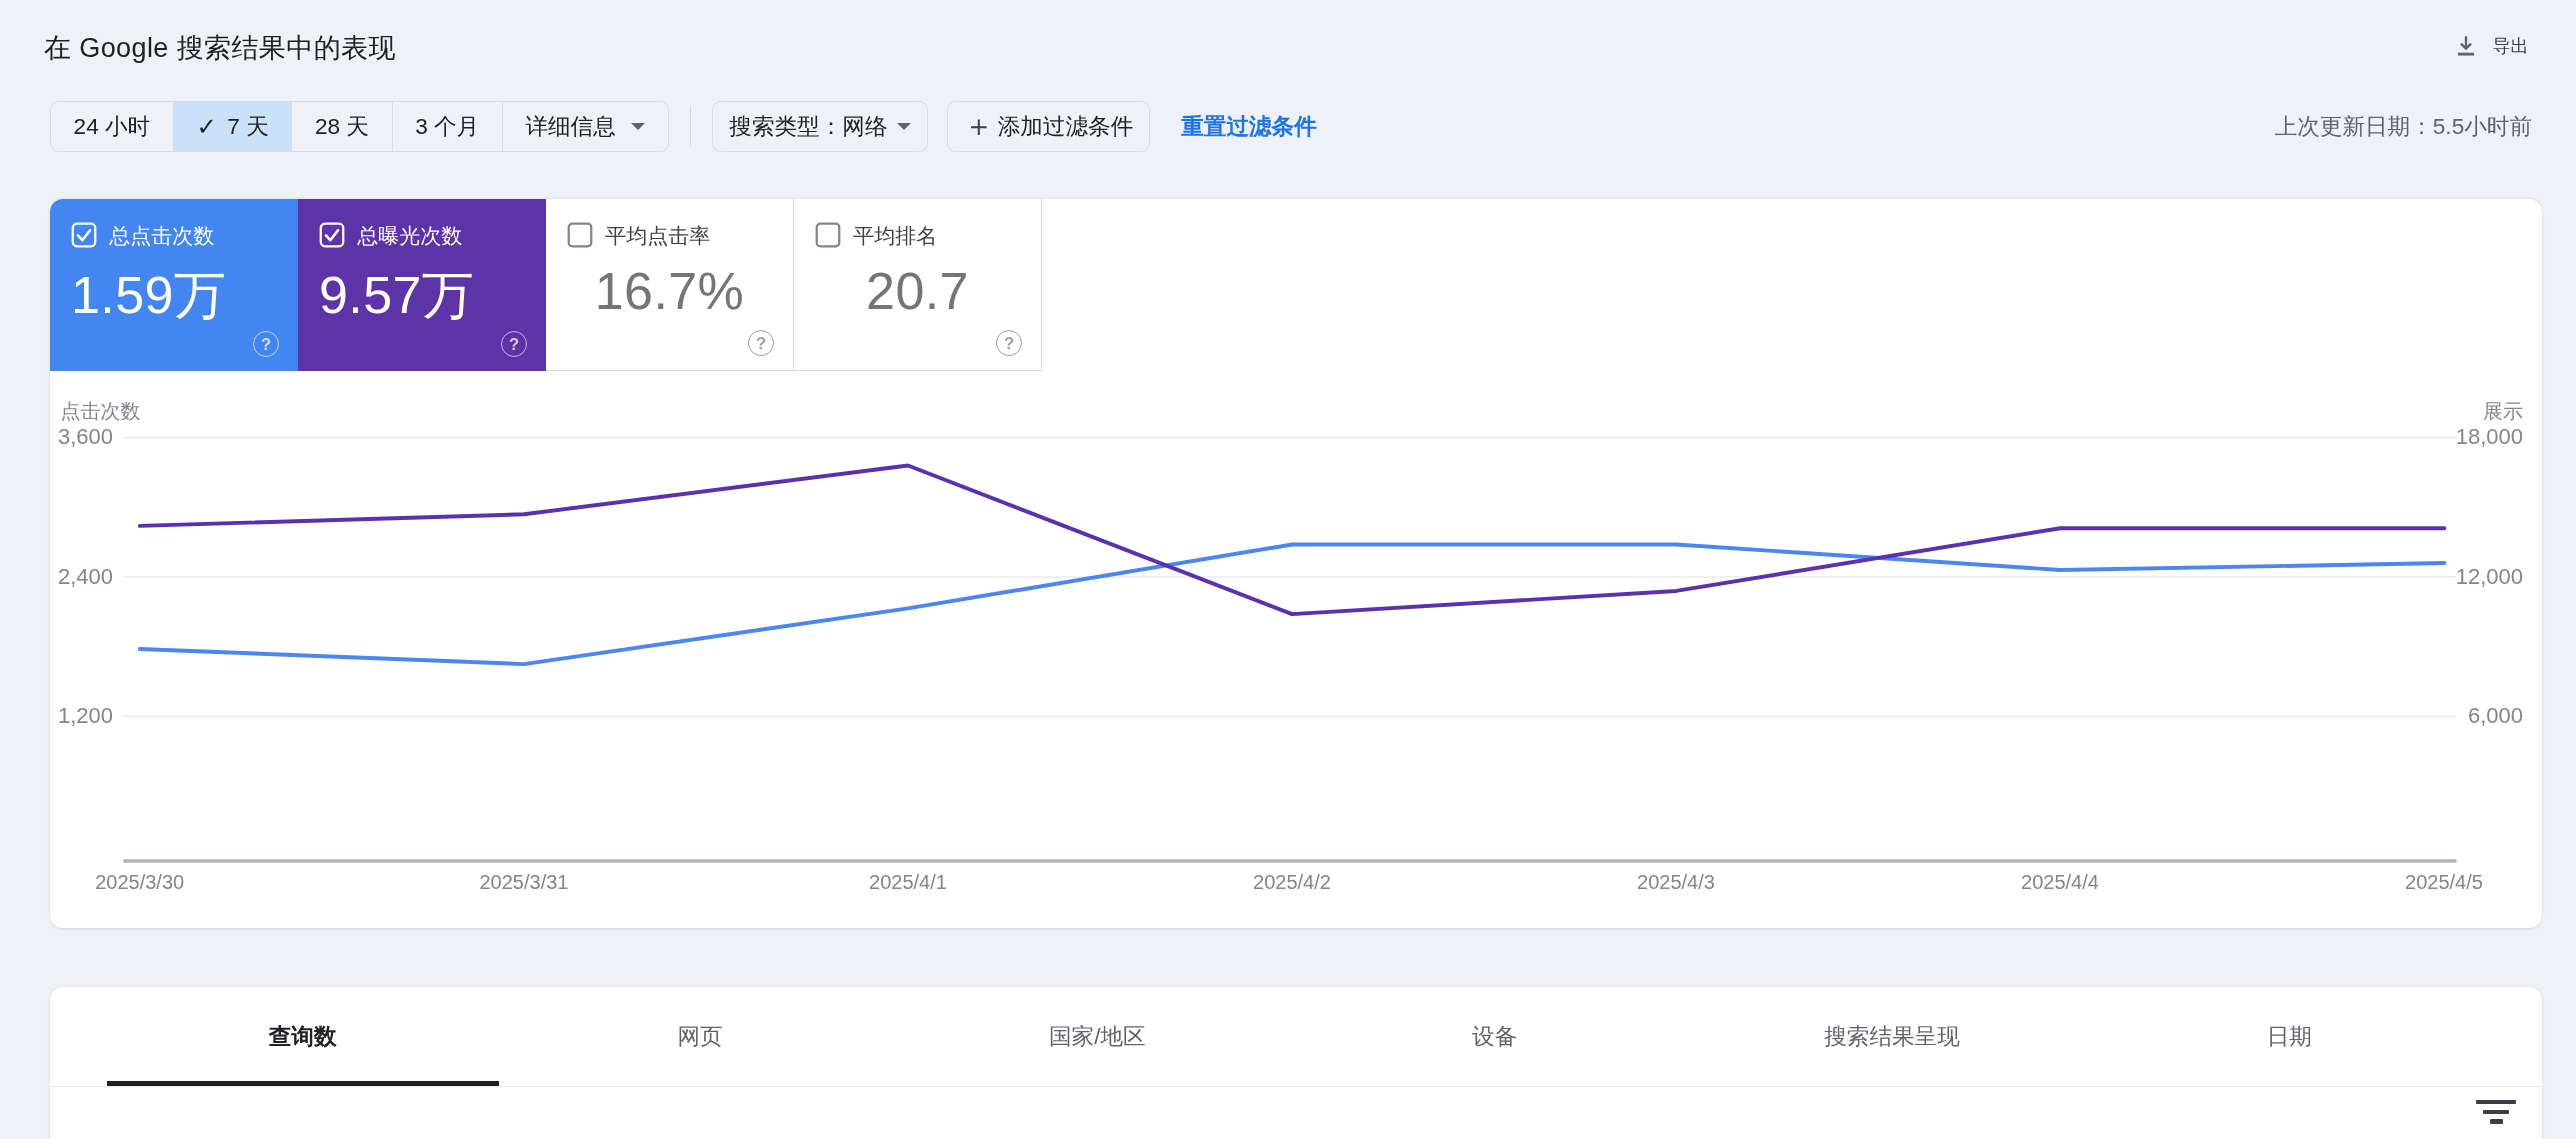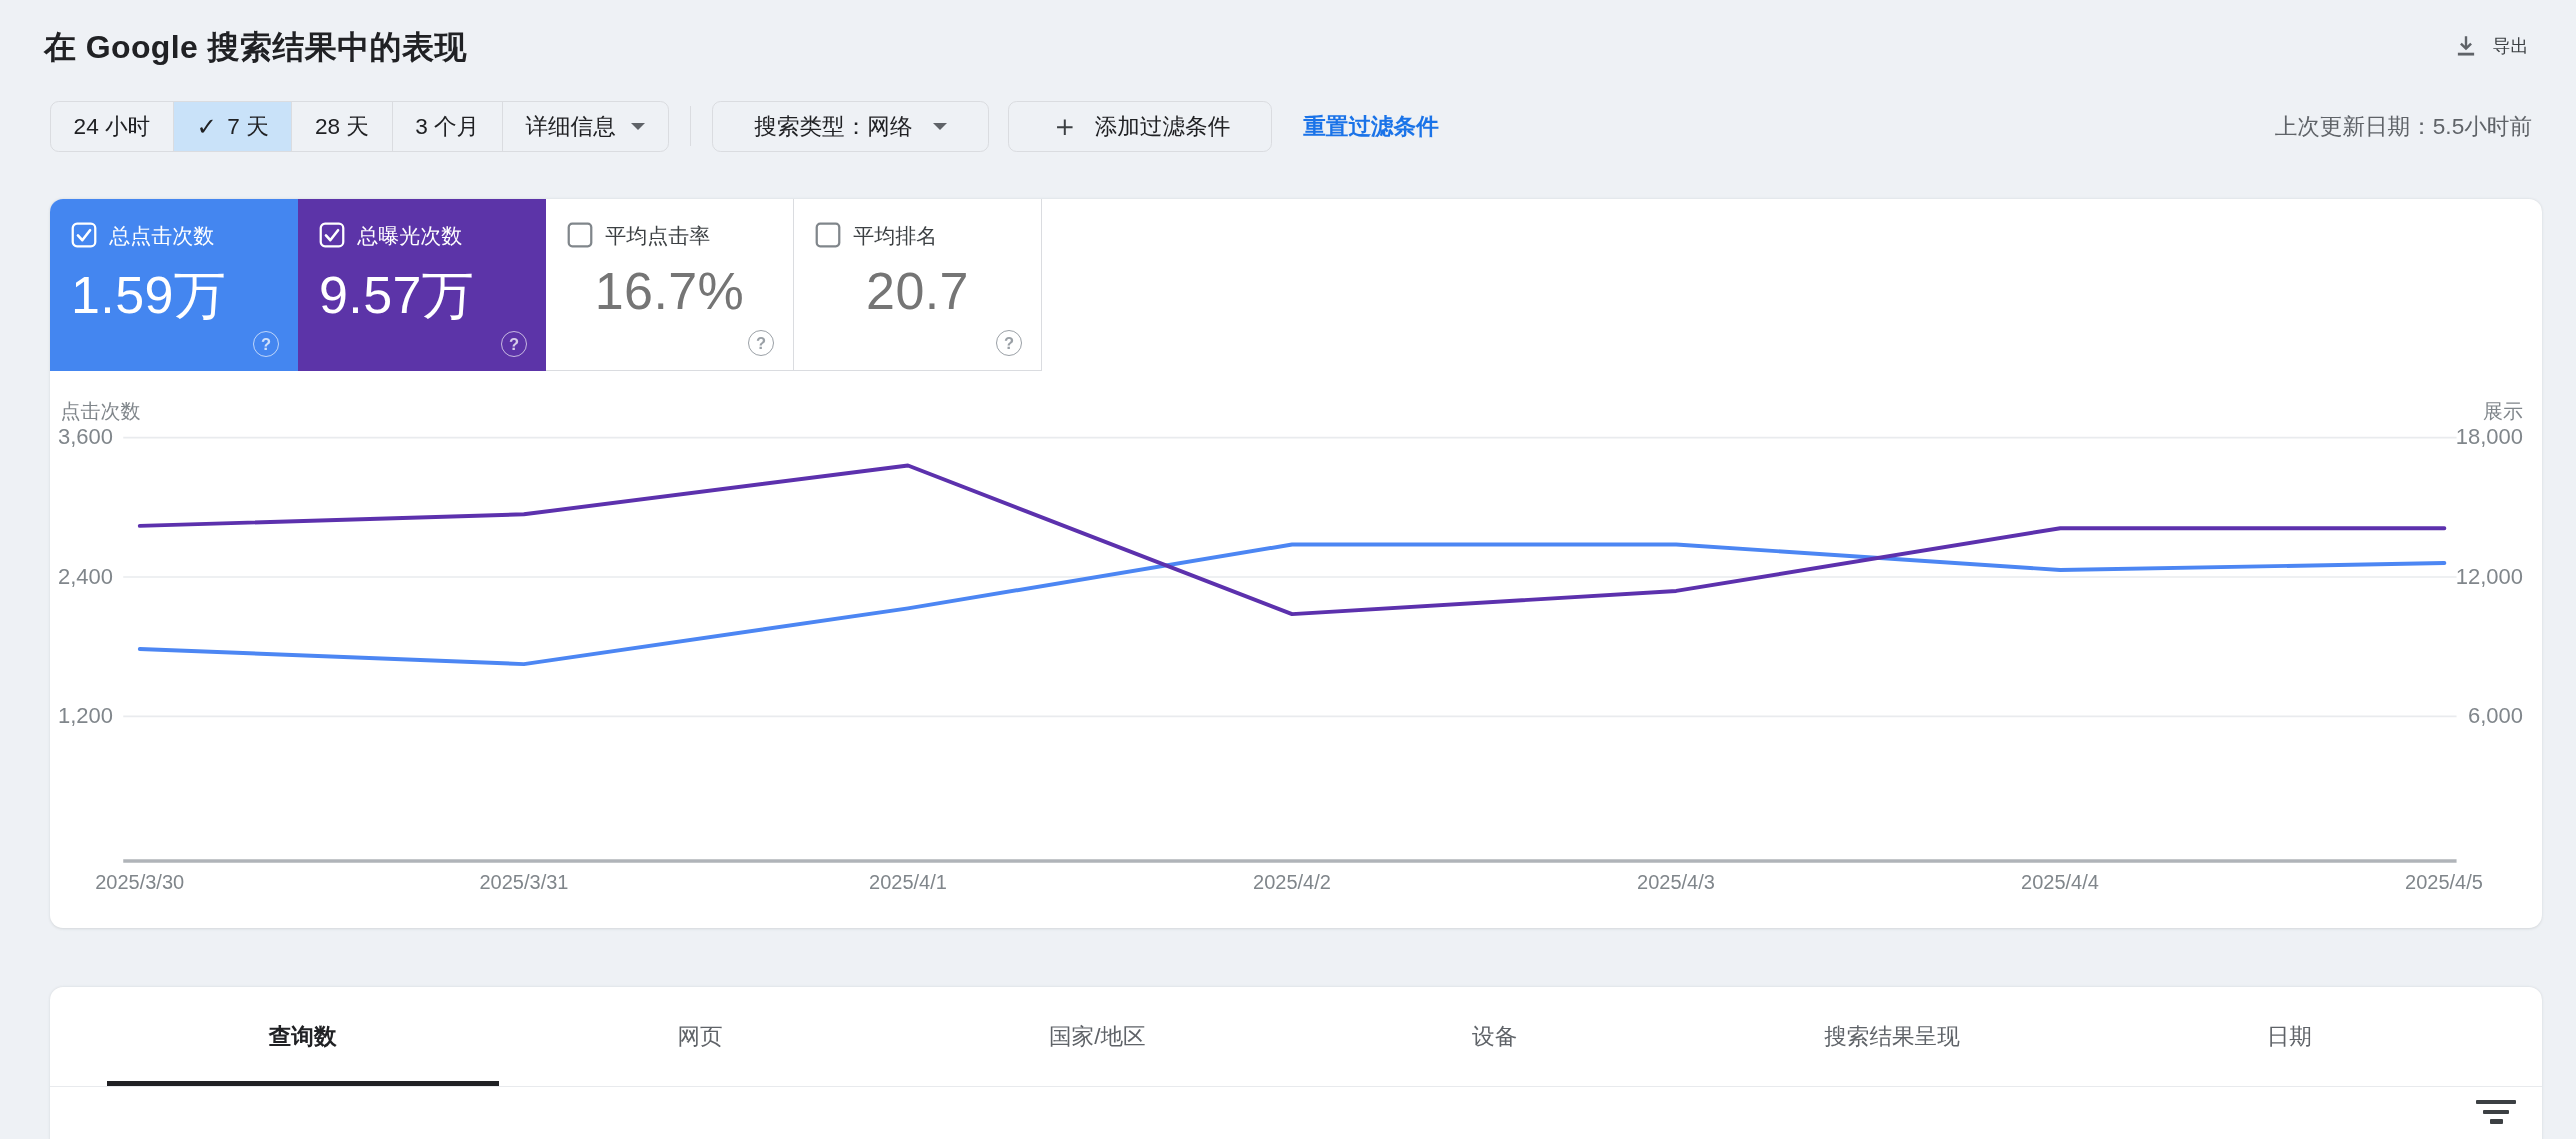--- a/index.html
+++ b/index.html
@@ -6,34 +6,34 @@
   html,body { width:2576px; height:1139px; }
   body {
     font-family:"Liberation Sans", sans-serif;
     background:#eef1f5;
     position:relative;
     overflow:hidden;
     color:#202124;
   }
   
   .page-header { position:absolute; left:44px; top:17.4px; right:44px; height:61px; display:flex; align-items:center; }
-  .page-title { font-size:32px; color:#202124; font-weight:700; letter-spacing:0.4px; }
+  .page-title { font-size:27px; color:#202124; font-weight:400; letter-spacing:0.4px; }
   .export-btn { position:absolute; right:0; top:8.7px; display:flex; align-items:center; gap:14px; cursor:pointer; color:#3c4043; font-size:18px; padding:7px 3.5px; }
   .export-btn svg { display:block; }
 
   
   .filter-row { position:absolute; left:50px; top:100px; right:44px; height:52px; display:flex; align-items:center; }
   .segmented { display:flex; height:51px; border:1.3px solid #dadce0; border-radius:8.7px; overflow:hidden; background:transparent; }
   .segment { display:flex; align-items:center; gap:10.5px; padding:0 22.6px; font-size:22.6px; color:#202124; border-left:1.3px solid #dadce0; cursor:pointer; white-space:nowrap; }
   .segment:first-child { border-left:none; }
   .segment.selected { background:#c9e2f9; }
   .check-glyph { font-size:24.4px; color:#202124; }
   .caret { width:0; height:0; border-left:7px solid transparent; border-right:7px solid transparent; border-top:7.8px solid #5f6368; margin-left:5.2px; }
   .v-divider { width:1.3px; height:40px; background:#dadce0; margin:0 21px; }
-  .chip { display:flex; align-items:center; gap:15px; height:51px; padding:0 41px; border:1.3px solid #dadce0; border-radius:8.7px; font-size:22.6px; color:#202124; cursor:pointer; white-space:nowrap; }
+  .chip { display:flex; align-items:center; gap:4px; height:51px; padding:0 16px; border:1.3px solid #dadce0; border-radius:8.7px; font-size:22.6px; color:#202124; cursor:pointer; white-space:nowrap; }
   .chip + .chip { margin-left:19px; }
   .plus-glyph { font-size:30px; color:#3c4043; font-weight:400; line-height:1; }
   .reset-link { margin-left:31px; font-size:22.6px; color:#1a73e8; font-weight:700; cursor:pointer; white-space:nowrap; }
   .last-updated { position:absolute; right:0; font-size:22.6px; color:#5f6368; white-space:nowrap; }
 
   
   .chart-card { position:absolute; left:50px; top:199px; width:2492px; height:729px; background:#fff; border-radius:13px; box-shadow:0 0.9px 2.6px rgba(60,64,67,.15); overflow:hidden; }
   .metric-row { position:absolute; left:0; top:0; display:flex; }
   .metric-card { width:248px; height:172px; position:relative; padding:22.6px 21px; cursor:pointer; background:#fff; }
   .metric-card.white { border-right:1.3px solid #dadce0; border-bottom:1.3px solid #dadce0; }

